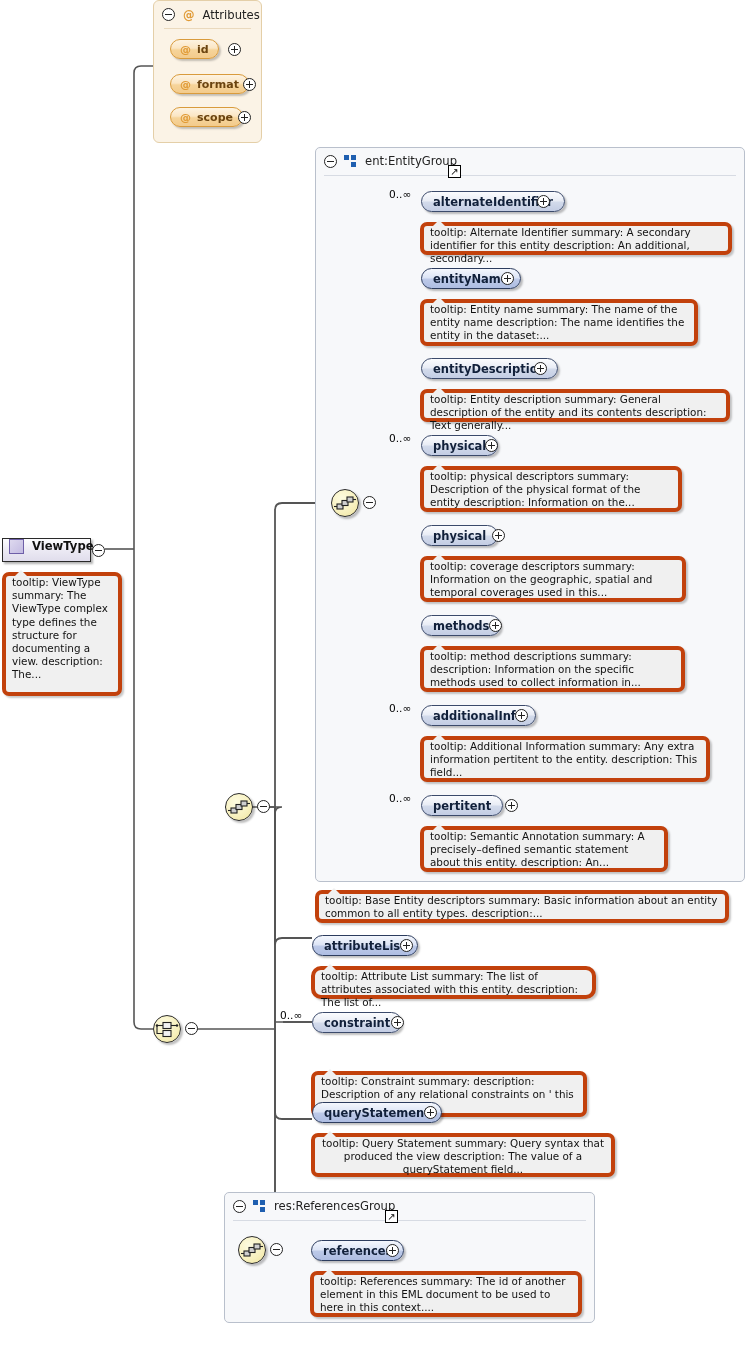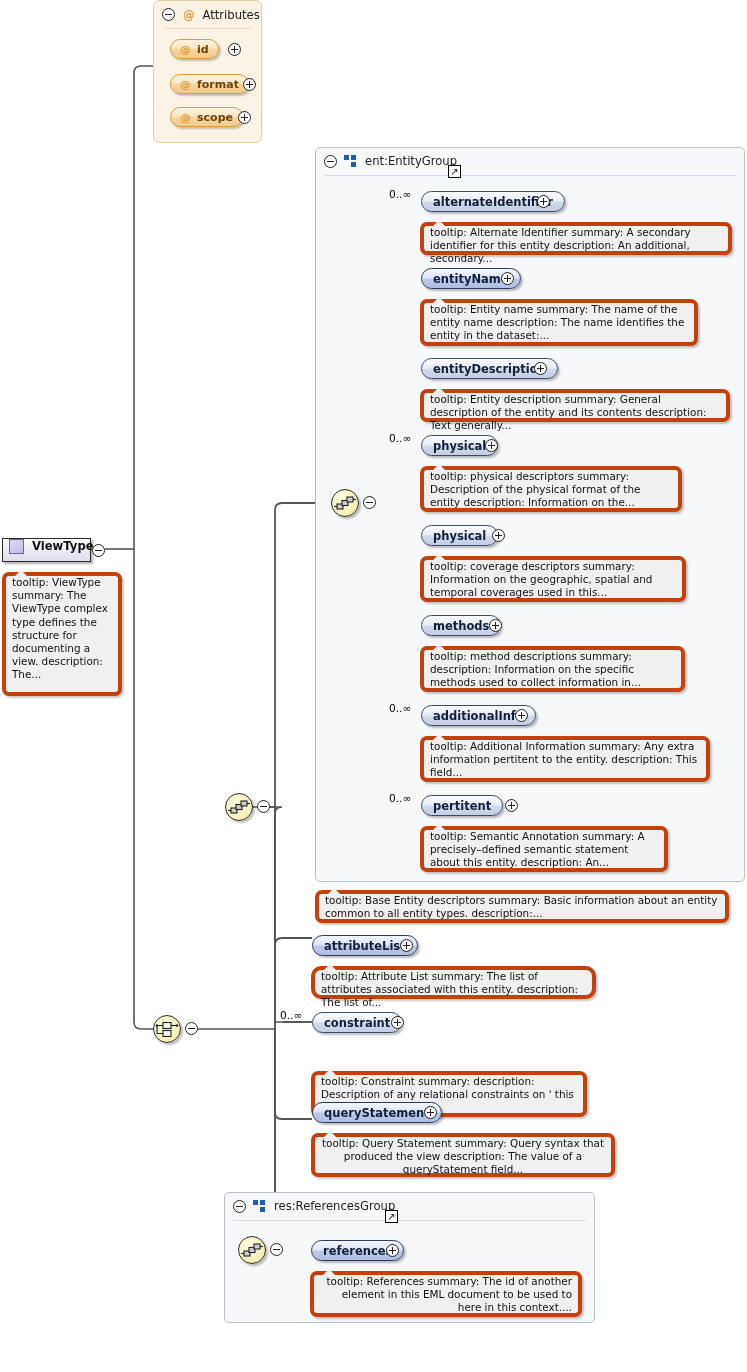--- a/index.html
+++ b/index.html
@@ -429,18 +429,18 @@
           <path d="M21 9.5 H24"></path>
       </g>
     </svg>
   </div>
   <span class="pm" style="left:270px;top:1243px;"></span>
 
   <div class="elem hi" style="left:311px;top:1240px;">
     <span>references</span>
   </div>
   <span class="pm plus" style="left:386px;top:1244px;"></span>
-  <div class="tip" style="left:310px;top:1271px;width:272px;height:46px;text-align:right;">
+  <div class="tip" style="left:310px;top:1271px;width:272px;height:46px;">
     <span>tooltip: References summary: The id of another element in this EML document to be used to here in this context....</span>
   </div>
 
 
 </div>
 
 </body></html>

